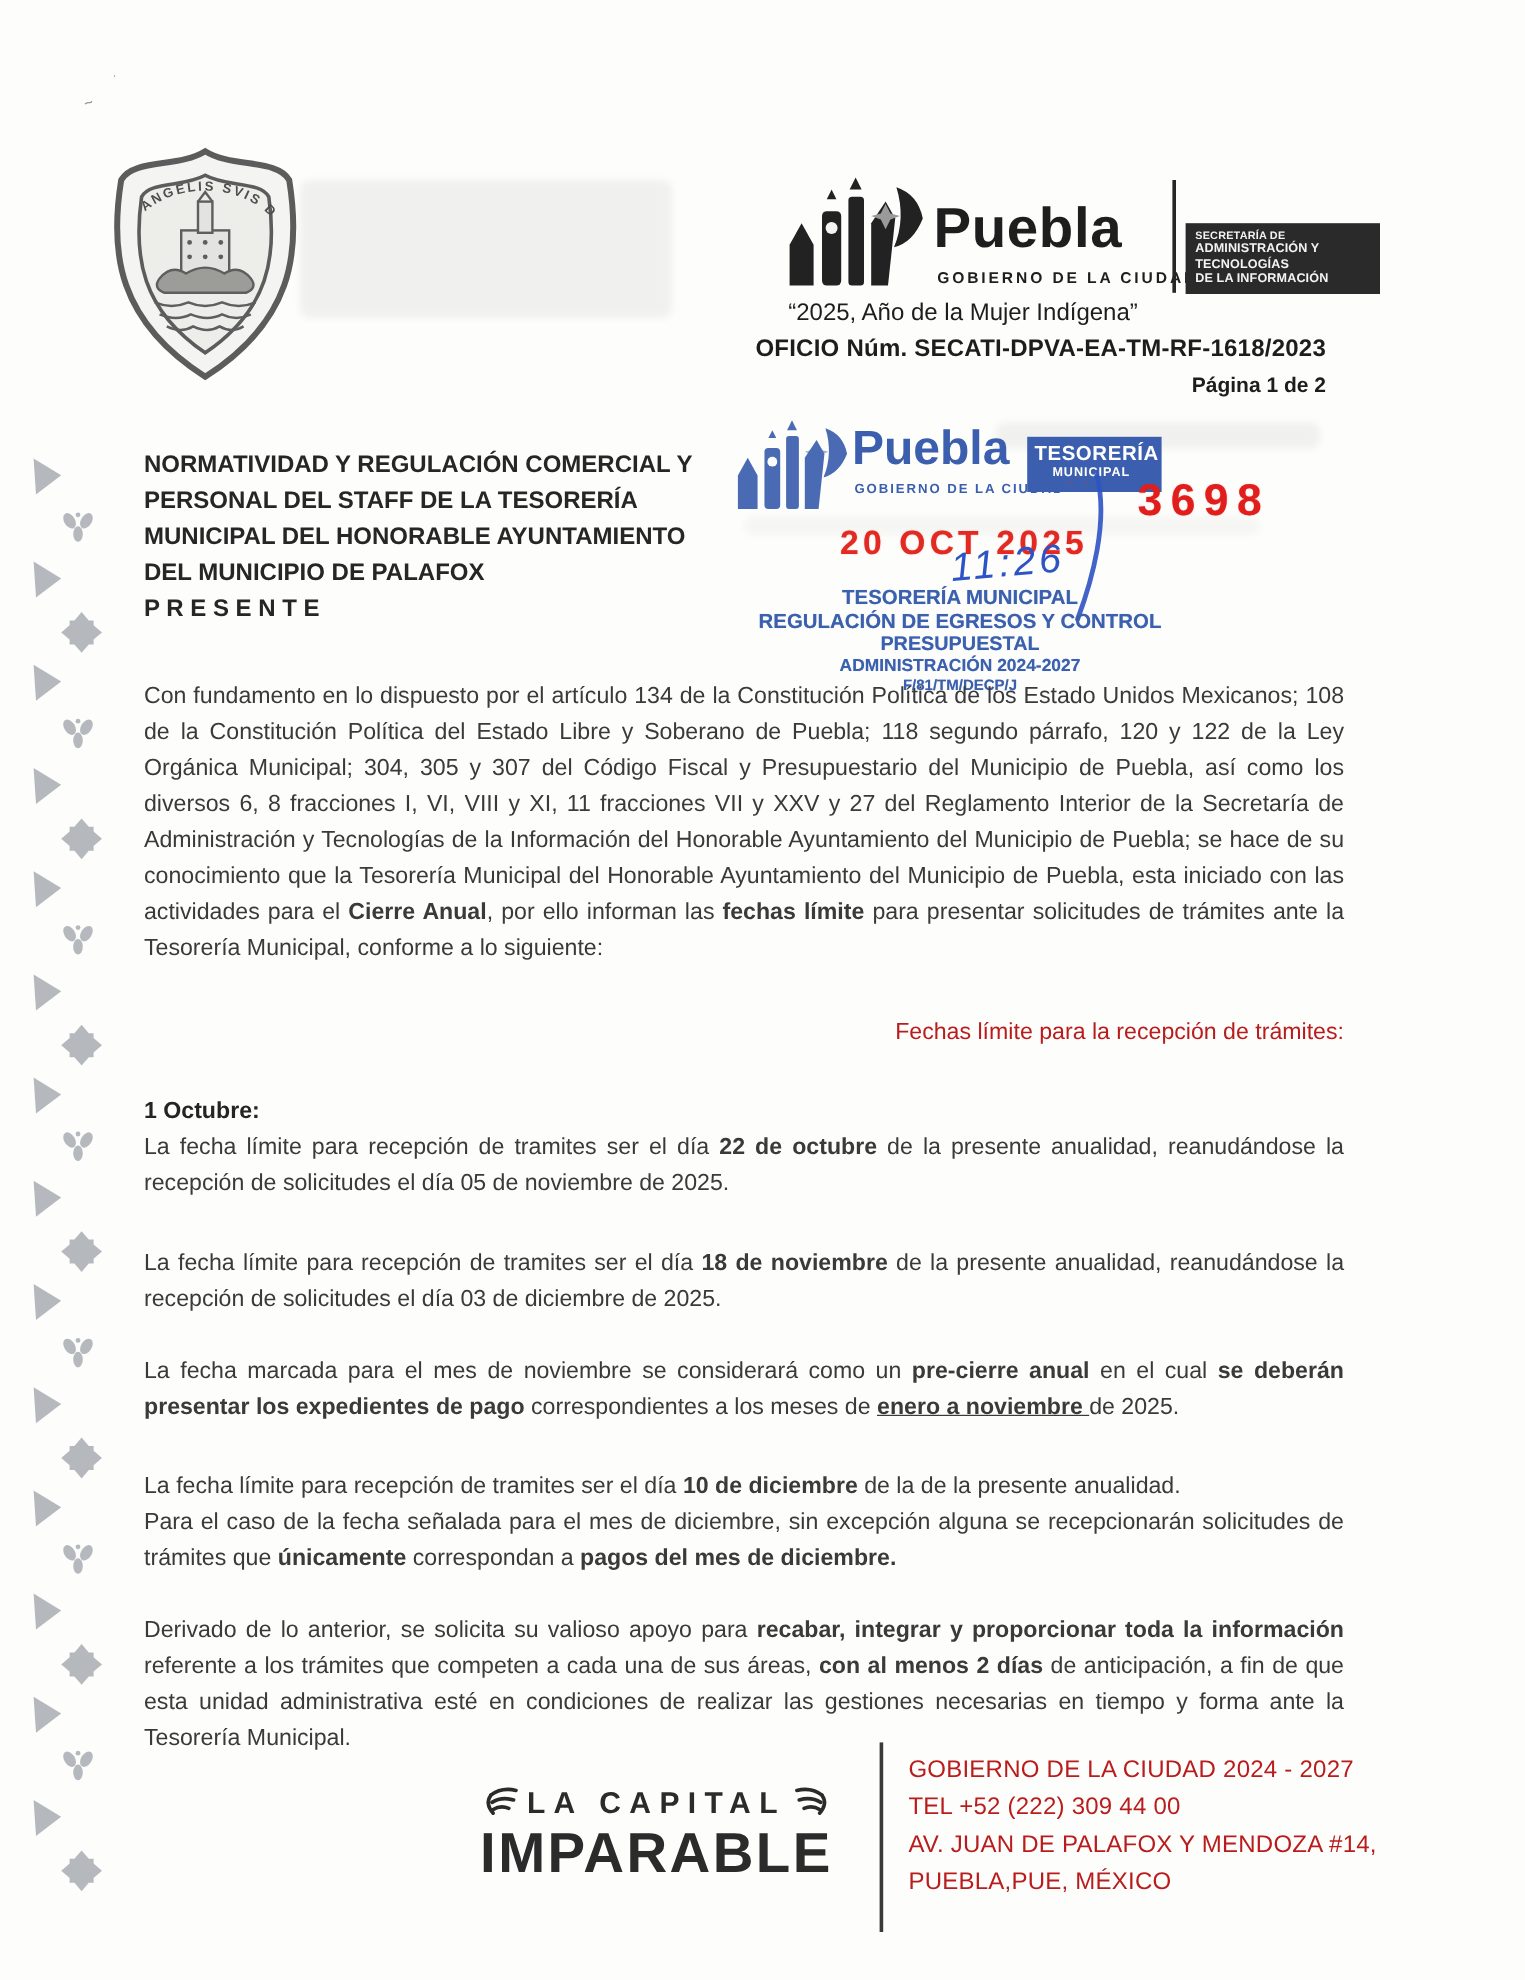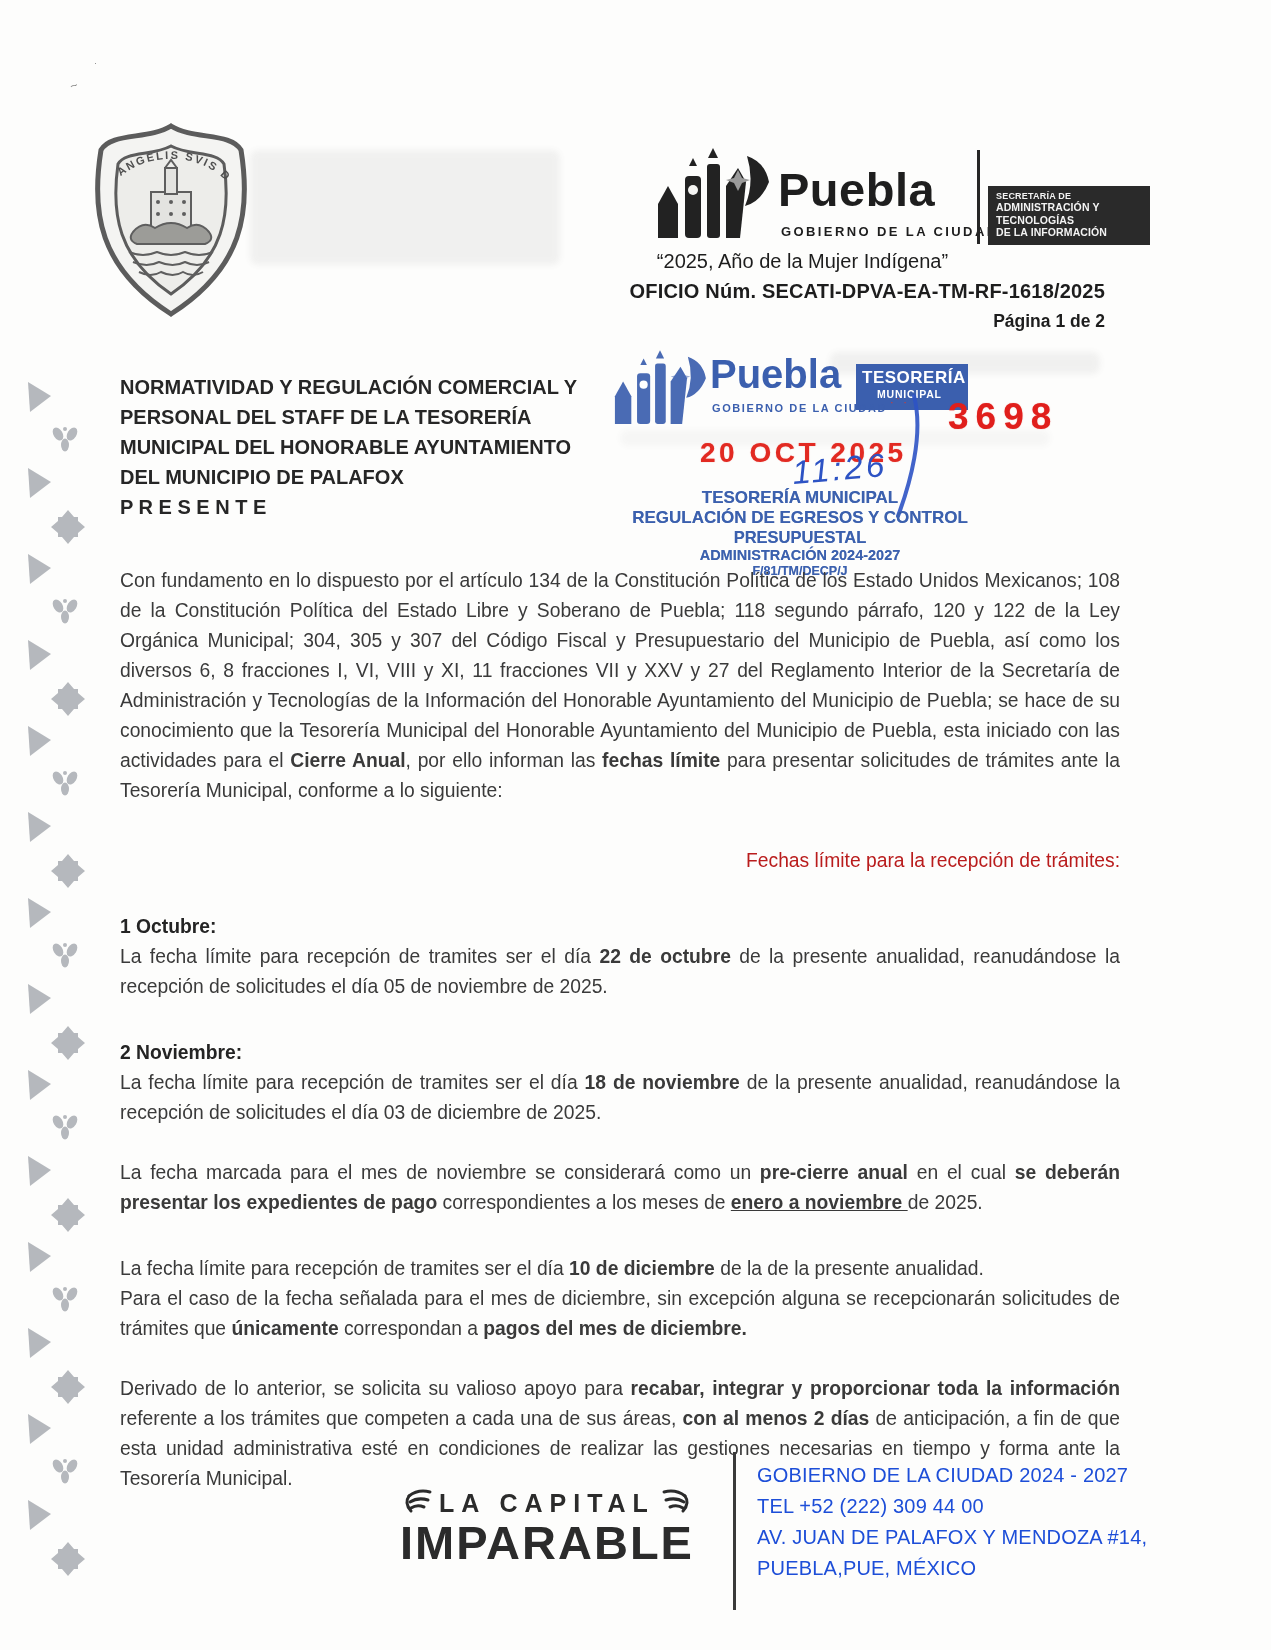--- a/index.html
+++ b/index.html
@@ -54,21 +54,21 @@
   .sec-title{font-weight:700;color:#242424;}
   .sec p{margin:0;}
   .sec p + p{margin-top:0;}
 
   
   .foot-logo{left:392px;top:1487px;width:310px;text-align:center;color:#2b2b2b;}
   .foot-slogan{display:flex;align-items:center;justify-content:center;gap:6px;}
   .foot-slogan .txt{font-size:25px;font-weight:700;letter-spacing:7px;}
   .foot-imparable{font-size:47px;font-weight:700;letter-spacing:2px;line-height:44px;margin-top:2px;}
   .foot-divider{left:733px;top:1452px;width:3px;height:158px;background:#3a3a3a;}
-  .foot-info{left:757px;top:1460px;font-size:20px;line-height:31px;color:#1d4ed8;letter-spacing:0.2px;}
+  .foot-info{left:757px;top:1460px;font-size:20px;line-height:31px;color:#b91c1c;letter-spacing:0.2px;}
 
   
   .ornaments{left:24px;top:380px;width:80px;display:flex;flex-direction:column;}
   .ornaments span{display:block;height:43px;opacity:.8;}
   .ornaments span.offset{margin-left:26px;}
 
   
   .bleed{filter:blur(3px);opacity:.07;background:#555;border-radius:8px;}
   .speck{color:#666;font-size:13px;opacity:.8;}
 </style>
@@ -256,21 +256,21 @@
   <div class="abs brand-tag">GOBIERNO DE LA CIUDAD</div>
   <div class="abs brand-divider"></div>
   <div class="abs sec-box">
     <div class="l1">SECRETARÍA DE</div>
     <div class="l2">ADMINISTRACIÓN Y TECNOLOGÍAS</div>
     <div class="l3">DE LA INFORMACIÓN</div>
   </div>
 
   <div class="abs head-right">
     <div class="legend">“2025, Año de la Mujer Indígena”</div>
-    <div class="oficio">OFICIO Núm. SECATI-DPVA-EA-TM-RF-1618/2025</div>
+    <div class="oficio">OFICIO Núm. SECATI-DPVA-EA-TM-RF-1618/2023</div>
     <div class="pagenum">Página 1 de 2</div>
   </div>
 
   <div>
     <div class="abs st-icon">
       <svg width="100" height="80" viewBox="0 0 122 96">
         <g fill="#3b5fae" opacity="0.92">
           <path d="M6,58 L16,40 L26,58 L26,92 L6,92 Z"></path>
           <rect x="33" y="30" width="16" height="62" rx="4"></rect>
           <circle cx="41" cy="44" r="5" fill="#ffffff"></circle>
@@ -317,21 +317,20 @@
 
   <div class="abs doc-body">
     <p class="just"><span>Con fundamento en lo dispuesto por el artículo 134 de la Constitución Política de los Estado Unidos Mexicanos; 108 de la Constitución Política del Estado Libre y Soberano de Puebla; 118 segundo párrafo, 120 y 122 de la Ley Orgánica Municipal; 304, 305 y 307 del Código Fiscal y Presupuestario del Municipio de Puebla, así como los diversos 6, 8 fracciones I, VI, VIII y XI, 11 fracciones VII y XXV y 27 del Reglamento Interior de la Secretaría de Administración y Tecnologías de la Información del Honorable Ayuntamiento del Municipio de Puebla; se hace de su conocimiento que la Tesorería Municipal del Honorable Ayuntamiento del Municipio de Puebla, esta iniciado con las actividades para el </span><span class="b">Cierre Anual</span><span>, por ello informan las </span><span class="b">fechas límite</span><span> para presentar solicitudes de trámites ante la Tesorería Municipal, conforme a lo siguiente:</span></p>
     <div class="lead-heading">Fechas límite para la recepción de trámites:</div>
     <div>
         <div class="sec">
           <div class="sec-title">1 Octubre:</div>
           <p class="just"><span>La fecha límite para recepción de tramites ser el día </span><span class="b">22 de octubre</span><span> de la presente anualidad, reanudándose la recepción de solicitudes el día 05 de noviembre de 2025.</span></p>
         </div>
         <div class="sec">
-          <div class="sec-title">2 Noviembre:</div>
           <p class="just"><span>La fecha límite para recepción de tramites ser el día </span><span class="b">18 de noviembre</span><span> de la presente anualidad, reanudándose la recepción de solicitudes el día 03 de diciembre de 2025.</span></p>
         </div>
         <div class="sec untitled">
           <p class="just"><span>La fecha marcada para el mes de noviembre se considerará como un </span><span class="b">pre-cierre anual</span><span> en el cual </span><span class="b">se deberán presentar los expedientes de pago</span><span> correspondientes a los meses de </span><span class="b u">enero a noviembre </span><span>de 2025.</span></p>
         </div>
         <div class="sec">
           <p class="just"><span>La fecha límite para recepción de tramites ser el día </span><span class="b">10 de diciembre</span><span> de la de la presente anualidad.</span></p>
           <p class="just"><span>Para el caso de la fecha señalada para el mes de diciembre, sin excepción alguna se recepcionarán solicitudes de trámites que </span><span class="b">únicamente</span><span> correspondan a </span><span class="b">pagos del mes de diciembre.</span></p>
         </div>
         <div class="sec untitled">

